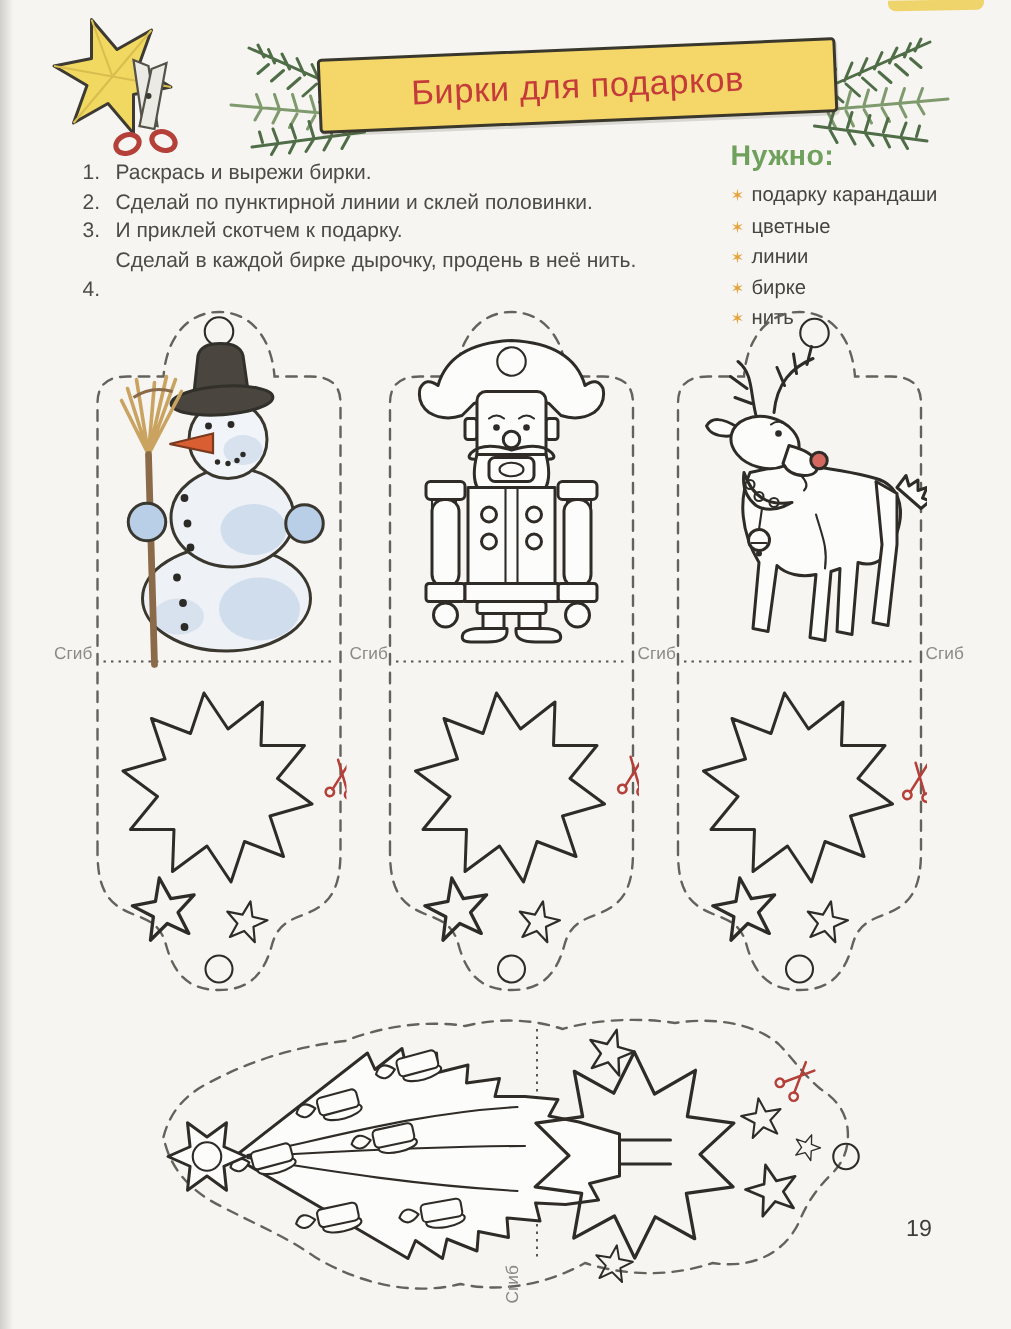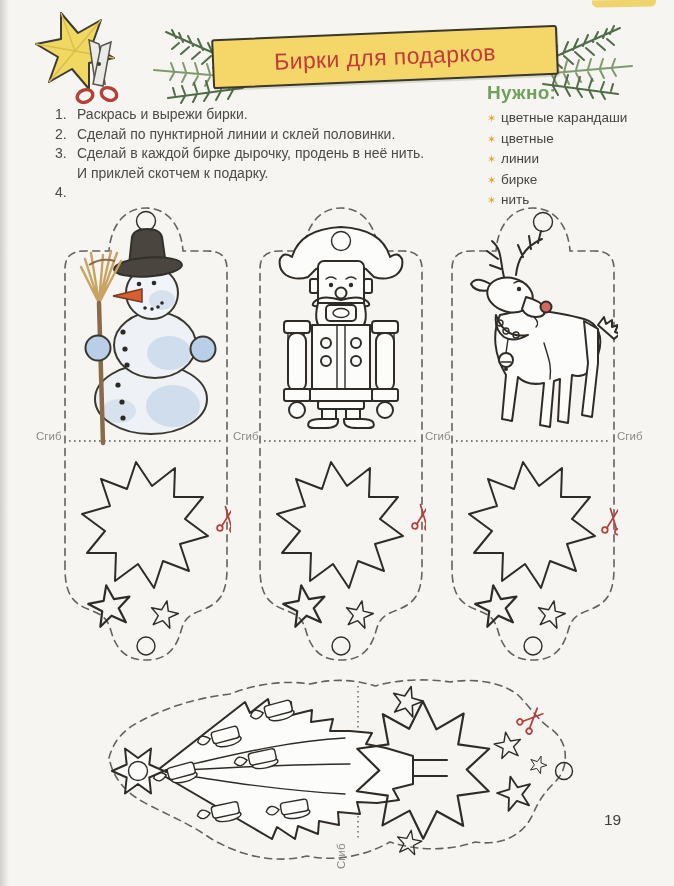--- a/index.html
+++ b/index.html
@@ -14,21 +14,21 @@
   .banner span{color:#c43b3a;font-size:23px;font-weight:500;letter-spacing:.4px;}
 
   
   .instructions{left:55px;top:105px;width:420px;color:#4b4b47;font-size:14px;line-height:19.5px;}
   .instr-row{display:flex;}
   .instr-row .num{width:22px;flex:0 0 22px;}
   .instr-row .itext span{display:block;}
 
   
   .needed{left:487px;top:82px;width:185px;}
-  .needed h3{margin:0 0 6px 0;color:#6fa05c;font-size:19px;font-weight:600;letter-spacing:.3px;}
+  .needed h3{margin:12px 0 6px 0;color:#6fa05c;font-size:19px;font-weight:600;letter-spacing:.3px;}
   .needed ul{list-style:none;margin:0;padding:0;}
   .needed li{display:flex;align-items:baseline;margin-bottom:5.6px;color:#454540;font-size:13.5px;}
   .needed li .bullet{color:#e6a33c;font-size:11px;width:14px;flex:0 0 14px;}
 
   .fold-label{color:#8b8b85;font-size:11.5px;}
   .page-num{left:604px;top:811px;color:#3f3e3a;font-size:15.5px;}
 
   
   .ln{fill:none;stroke:#2f2c27;stroke-width:2;stroke-linecap:round;stroke-linejoin:round;}
   .lnf{fill:#fcfcfa;stroke:#2f2c27;stroke-width:2;stroke-linejoin:round;stroke-linecap:round;}
@@ -103,35 +103,35 @@
     </div>
     <div class="instr-row">
       <span class="num">2.</span>
       <span class="itext">
           <span>Сделай по пунктирной линии и склей половинки.</span>
         </span>
     </div>
     <div class="instr-row">
       <span class="num">3.</span>
       <span class="itext">
+        <span>И приклей скотчем к подарку.</span>
         <span>Сделай в каждой бирке дырочку, продень в неё нить.</span>
-        <span>И приклей скотчем к подарку.</span>
       </span>
     </div>
     <div class="instr-row">
       <span class="num">4.</span>
     </div>
   </div>
 
   <div class="abs needed">
     <h3>Нужно:</h3>
     <ul>
       <li>
           <span class="bullet">✶</span>
-          <span>цветные карандаши</span>
+          <span>подарку карандаши</span>
         </li>
       <li>
           <span class="bullet">✶</span>
           <span>цветные</span>
         </li>
       <li>
           <span class="bullet">✶</span>
           <span>линии</span>
         </li>
       <li>

